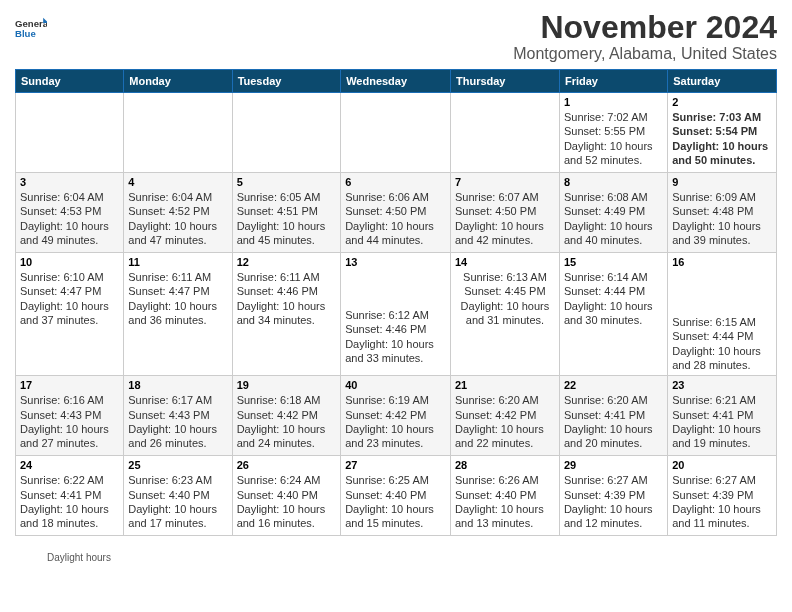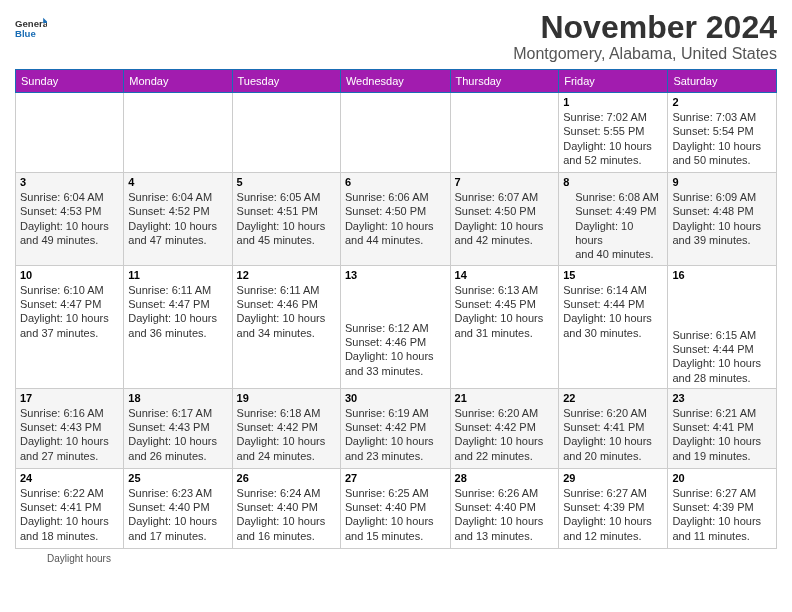--- a/index.html
+++ b/index.html
@@ -39,26 +39,26 @@
     .location {
       font-size: 16px;
       color: #555;
     }
     .calendar {
       width: 100%;
       border-collapse: collapse;
       font-size: 10px;
     }
     .calendar th {
-      background: #a21caf;
+      background: #0c4a6e;
       color: #fff;
       text-align: left;
       padding: 5px 5px;
       font-size: 11px;
-      font-weight: normal;
+      font-weight: bold;
       border: 1px solid #1a6db5;
     }
     .calendar td {
       border: 1px solid #ccc;
       vertical-align: top;
       padding: 3px 4px;
       width: 113px;
       height: 80px;
       background: #fff;
     }
@@ -73,21 +73,21 @@
     }
     .day-info {
       font-size: 11px;
       color: #333;
       line-height: 1.3;
     }
     .empty {
       background: #fff !important;
     }
     .footer {
-      margin-top: 4px;
+      margin-top: 16px;
       font-size: 10px;
       color: #555;
       padding-left: 32px;
     }
   </style>
 </head>
 <body>
 
 <div class="page">
   <div class="header">
@@ -125,21 +125,21 @@
           <td class="empty"></td>
           <td>
             <span class="day-num">1</span>
             <div class="day-info" style="white-space: pre-line;">Sunrise: 7:02 AM
 Sunset: 5:55 PM
 Daylight: 10 hours
 and 52 minutes.</div>
           </td>
           <td>
             <span class="day-num">2</span>
-            <div class="day-info" style="white-space: pre-line;">Sunrise: 7:03 AM
+            <div class="day-info" style="white-space: pre-line; font-weight: bold;">Sunrise: 7:03 AM
 Sunset: 5:54 PM
 Daylight: 10 hours
 and 50 minutes.</div>
           </td>
         </tr>
         <tr>
           <td>
             <span class="day-num">3</span>
             <div class="day-info" style="white-space: pre-line;">Sunrise: 6:04 AM
 Sunset: 4:53 PM
@@ -169,21 +169,21 @@
           </td>
           <td>
             <span class="day-num">7</span>
             <div class="day-info" style="white-space: pre-line;">Sunrise: 6:07 AM
 Sunset: 4:50 PM
 Daylight: 10 hours
 and 42 minutes.</div>
           </td>
           <td>
             <span class="day-num">8</span>
-            <div class="day-info" style="white-space: pre-line; margin-left: 12px;">Sunrise: 6:08 AM
+            <div class="day-info" style="white-space: pre-line;">Sunrise: 6:08 AM
 Sunset: 4:49 PM
 Daylight: 10 hours
 and 40 minutes.</div>
           </td>
           <td>
             <span class="day-num">9</span>
             <div class="day-info" style="white-space: pre-line;">Sunrise: 6:09 AM
 Sunset: 4:48 PM
 Daylight: 10 hours
 and 39 minutes.</div>
@@ -213,21 +213,21 @@
           </td>
           <td>
             <span class="day-num">13</span>
             <div class="day-info" style="white-space: pre-line; margin-top: 40px;">Sunrise: 6:12 AM
 Sunset: 4:46 PM
 Daylight: 10 hours
 and 33 minutes.</div>
           </td>
           <td>
             <span class="day-num">14</span>
-            <div class="day-info" style="white-space: pre-line;">Sunrise: 6:13 AM
+            <div class="day-info" style="white-space: pre-line; text-align: center;">Sunrise: 6:13 AM
 Sunset: 4:45 PM
 Daylight: 10 hours
 and 31 minutes.</div>
           </td>
           <td>
             <span class="day-num">15</span>
             <div class="day-info" style="white-space: pre-line;">Sunrise: 6:14 AM
 Sunset: 4:44 PM
 Daylight: 10 hours
 and 30 minutes.</div>
@@ -256,21 +256,21 @@
 and 26 minutes.</div>
           </td>
           <td>
             <span class="day-num">19</span>
             <div class="day-info" style="white-space: pre-line;">Sunrise: 6:18 AM
 Sunset: 4:42 PM
 Daylight: 10 hours
 and 24 minutes.</div>
           </td>
           <td>
-            <span class="day-num">30</span>
+            <span class="day-num">40</span>
             <div class="day-info" style="white-space: pre-line;">Sunrise: 6:19 AM
 Sunset: 4:42 PM
 Daylight: 10 hours
 and 23 minutes.</div>
           </td>
           <td>
             <span class="day-num">21</span>
             <div class="day-info" style="white-space: pre-line;">Sunrise: 6:20 AM
 Sunset: 4:42 PM
 Daylight: 10 hours

